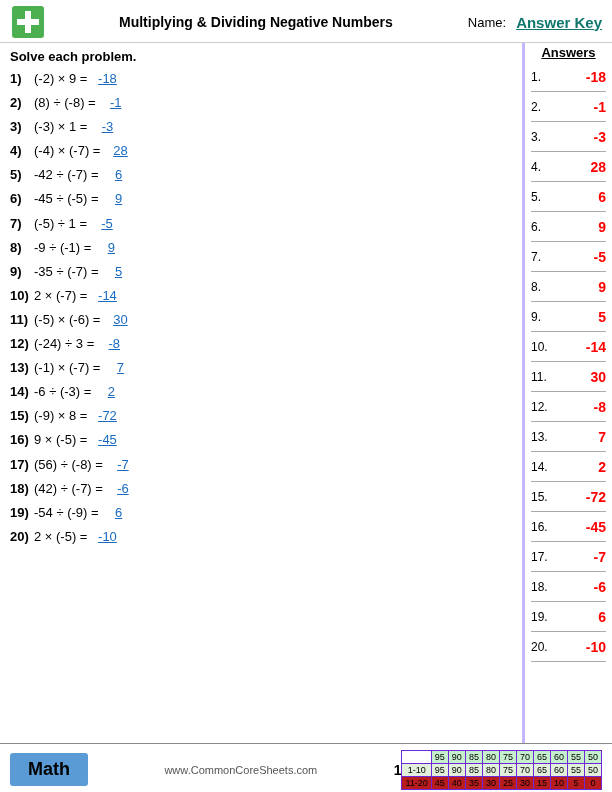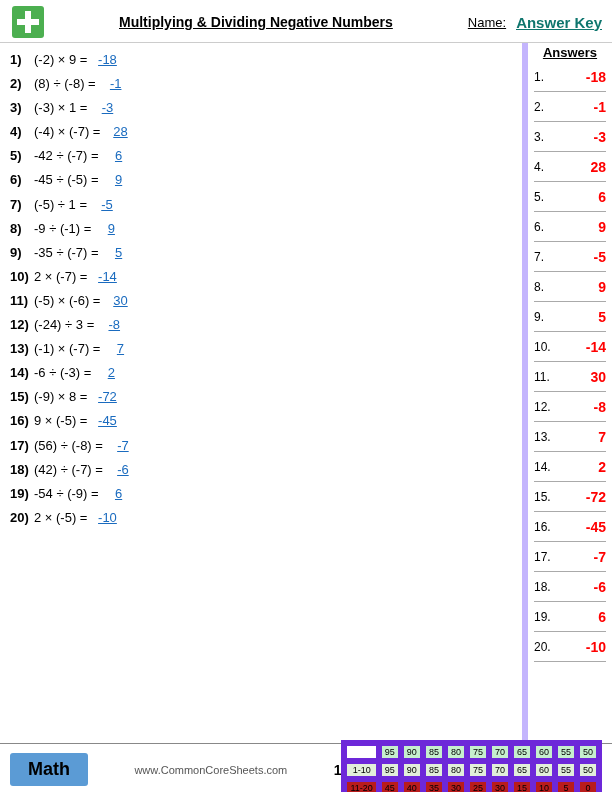--- a/index.html
+++ b/index.html
@@ -13,21 +13,20 @@
       overflow: hidden;
     }
 
     
     .header {
       display: flex;
       align-items: center;
       justify-content: flex-start;
       padding: 6px 10px 4px 12px;
       border-bottom: 1px solid #ccc;
-      text-decoration: underline;
     }
     .header-logo {
       width: 32px;
       height: 32px;
     }
     .header-title {
       font-size: 14px;
       font-weight: bold;
       text-align: center;
       flex: 1;
@@ -79,21 +78,21 @@
       color: #1a6bbf;
       text-decoration: underline;
       min-width: 32px;
       display: inline-block;
       text-align: center;
     }
 
     
     .answers-col {
       width: 90px;
-      border-left: 6px solid #c4b5fd;
+      border-left: 3px solid #c4b5fd;
       padding: 2px 6px;
     }
     .answers-header {
       text-align: center;
       font-weight: bold;
       text-decoration: underline;
       font-size: 13px;
       margin-bottom: 2px;
     }
     .answer-row {
@@ -141,21 +140,21 @@
       flex: 1;
     }
     .footer-page {
       font-size: 14px;
       font-weight: bold;
     }
     .score-grid {
       border-collapse: collapse;
     }
     .score-grid td {
-      border: 6px solid #6d28d9;
+      border: 1px solid #6d28d9;
       padding: 1px 3px;
       text-align: center;
       font-size: 9px;
     }
     .score-header-cell {
       background: #c6efce;
     }
     .score-row1 td { background: #e2efda; }
     .score-row2 td { background: #b91c1c; }
   </style>
@@ -172,20 +171,21 @@
   <div class="header-title">Multiplying &amp; Dividing Negative Numbers</div>
   <div class="header-right">
     <span>Name:</span>
     <span class="answer-key">Answer Key</span>
   </div>
 </div>
 
 <div class="main">
 
   <div class="problems">
+    <div class="solve-heading">Solve each problem.</div>
     <div id="problems-container">
         <div class="problem-row">
     <span class="problem-num">1)</span>
     <span class="problem-text">(-2) × 9 =</span>
     <span class="answer-blank">-18</span>
   </div>
         <div class="problem-row">
     <span class="problem-num">2)</span>
     <span class="problem-text">(8) ÷ (-8) =</span>
     <span class="answer-blank">-1</span>

